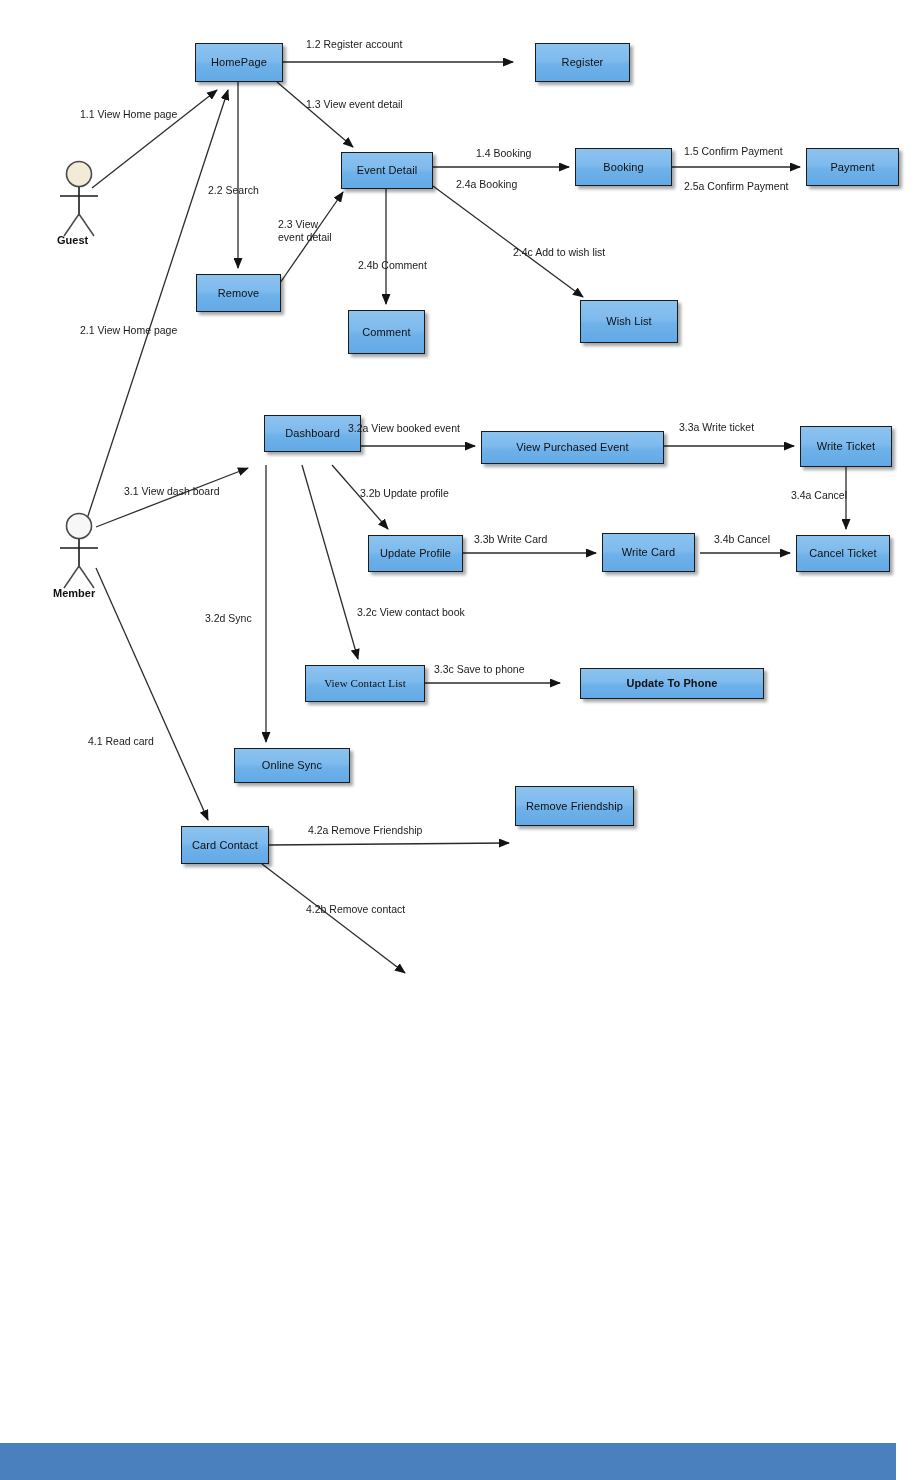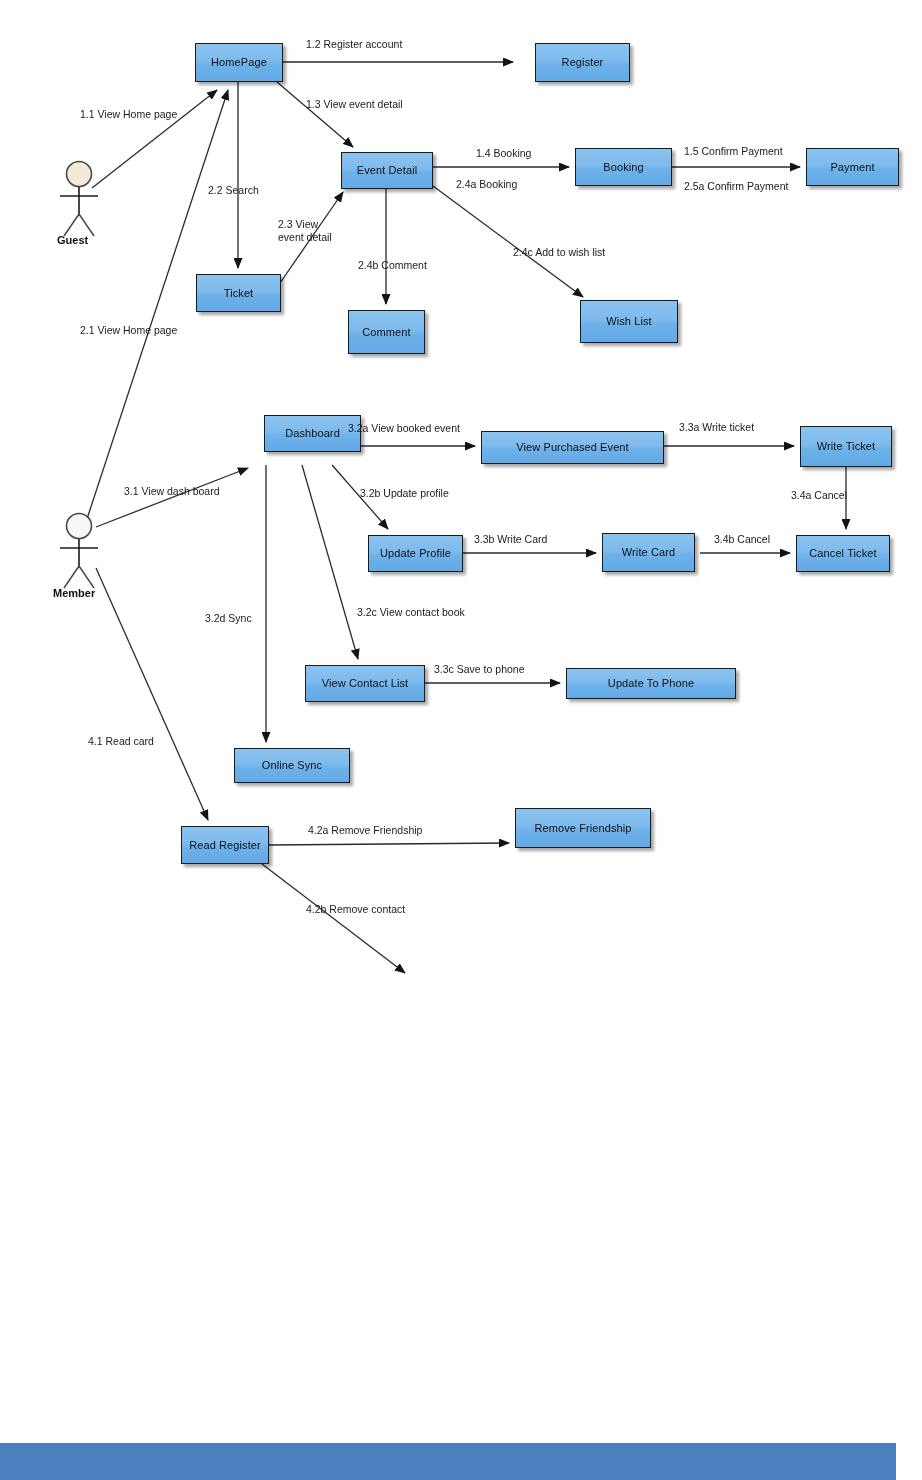--- a/index.html
+++ b/index.html
@@ -153,34 +153,34 @@
       <line x1="23" y1="54" x2="38" y2="76" stroke="#4a4a4a" stroke-width="1.5"></line>
     </svg>
   </div>
   <div class="actor-label" style="left:53px; top:587px;">Member</div>
 
   <div class="node" style="left:195px; top:43px;  width:88px;  height:39px;">HomePage</div>
   <div class="node" style="left:519px; top:43px;  width:95px;  height:39px;margin-left:16px;">Register</div>
   <div class="node" style="left:341px; top:152px; width:92px;  height:37px;">Event Detail</div>
   <div class="node" style="left:575px; top:148px; width:97px;  height:38px;">Booking</div>
   <div class="node" style="left:806px; top:148px; width:93px;  height:38px;">Payment</div>
-  <div class="node" style="left:196px; top:274px; width:85px;  height:38px;">Ticket</div>
+  <div class="node" style="left:196px; top:274px; width:85px;  height:38px;">Remove</div>
   <div class="node" style="left:348px; top:310px; width:77px;  height:44px;">Comment</div>
   <div class="node" style="left:580px; top:300px; width:98px;  height:43px;">Wish List</div>
   <div class="node" style="left:240px; top:415px; width:97px;  height:37px;margin-left:24px;">Dashboard</div>
   <div class="node" style="left:481px; top:431px; width:183px; height:33px;">View Purchased Event</div>
   <div class="node" style="left:800px; top:426px; width:92px;  height:41px;">Write Ticket</div>
   <div class="node" style="left:368px; top:535px; width:95px;  height:37px;">Update Profile</div>
   <div class="node" style="left:602px; top:533px; width:93px;  height:39px;">Write Card</div>
   <div class="node" style="left:796px; top:535px; width:94px;  height:37px;">Cancel Ticket</div>
-  <div class="node" style="left:305px; top:665px; width:120px; height:37px;">View Contact List</div>
-  <div class="node" style="left:566px; top:668px; width:170px; height:31px;">Update To Phone</div>
+  <div class="node" style="left:305px; top:665px; width:120px; height:37px;font-family:Liberation Serif, serif;">View Contact List</div>
+  <div class="node" style="left:580px; top:668px; width:184px; height:31px;font-weight:bold;">Update To Phone</div>
   <div class="node" style="left:234px; top:748px; width:116px; height:35px;">Online Sync</div>
-  <div class="node" style="left:181px; top:826px; width:88px;  height:38px;">Read Register</div>
-  <div class="node" style="left:515px; top:808px; width:136px; height:40px;">Remove Friendship</div>
+  <div class="node" style="left:181px; top:826px; width:88px;  height:38px;">Card Contact</div>
+  <div class="node" style="left:515px; top:786px; width:119px; height:40px;">Remove Friendship</div>
 
   <div class="edge-label" style="left:80px;  top:108px;">1.1 View Home page</div>
   <div class="edge-label" style="left:306px; top:38px;">1.2 Register account</div>
   <div class="edge-label" style="left:306px; top:98px;">1.3 View event detail</div>
   <div class="edge-label" style="left:456px; top:147px;margin-left:20px;">1.4 Booking</div>
   <div class="edge-label" style="left:456px; top:178px;">2.4a Booking</div>
   <div class="edge-label" style="left:684px; top:145px;">1.5 Confirm Payment</div>
   <div class="edge-label" style="left:684px; top:180px;">2.5a Confirm Payment</div>
   <div class="edge-label" style="left:80px;  top:324px;">2.1 View Home page</div>
   <div class="edge-label" style="left:208px; top:184px;">2.2 Search</div>

